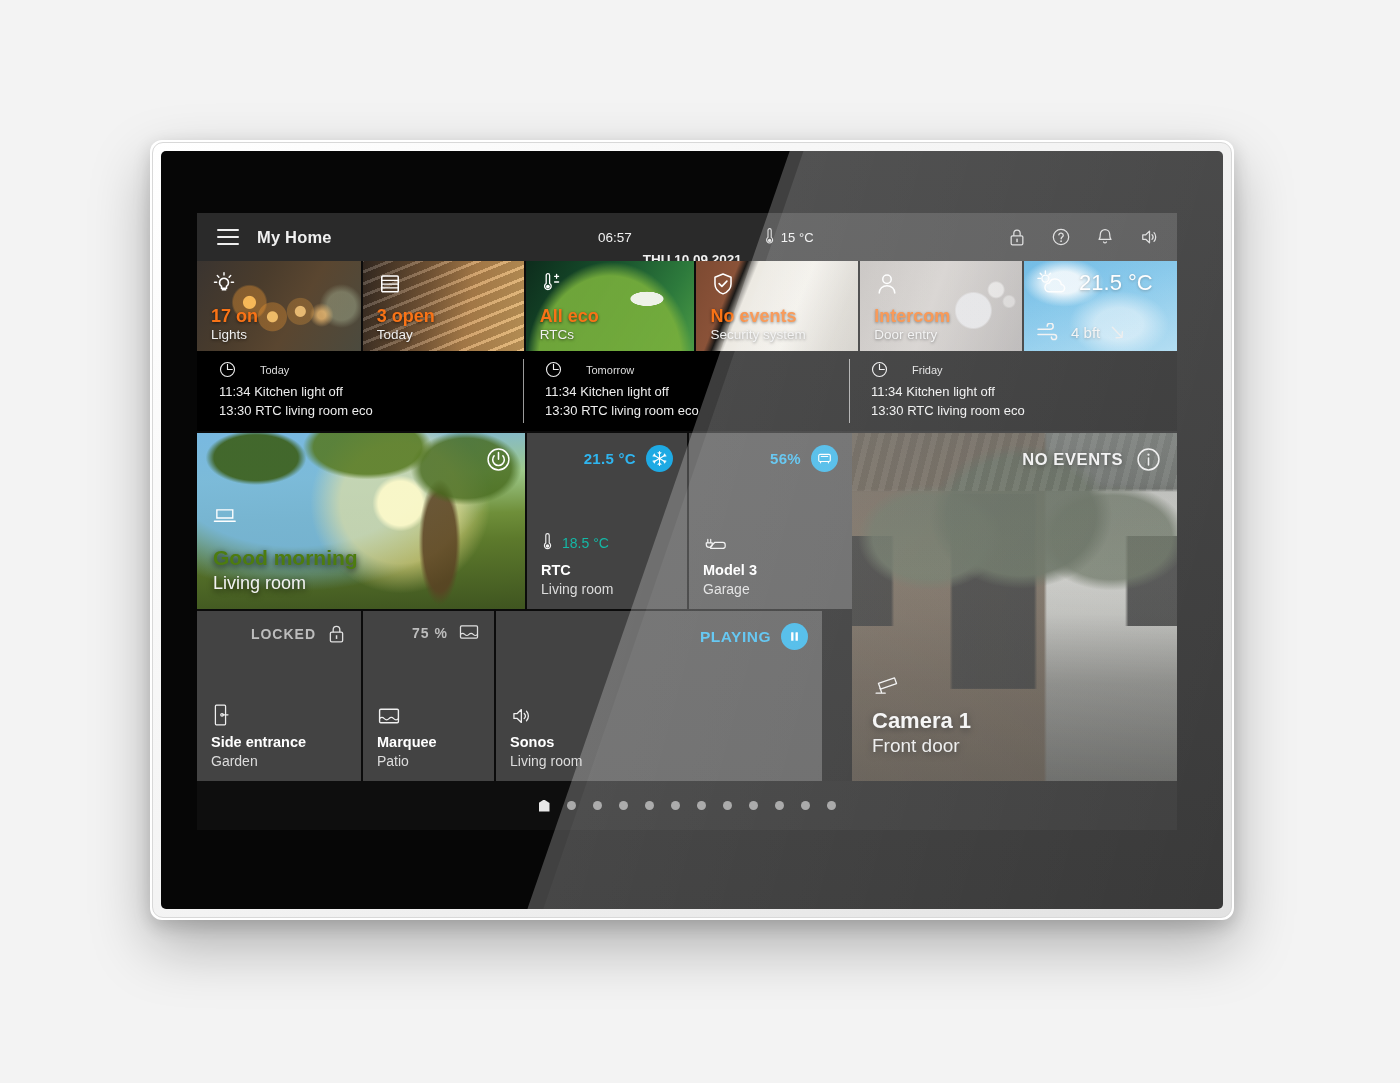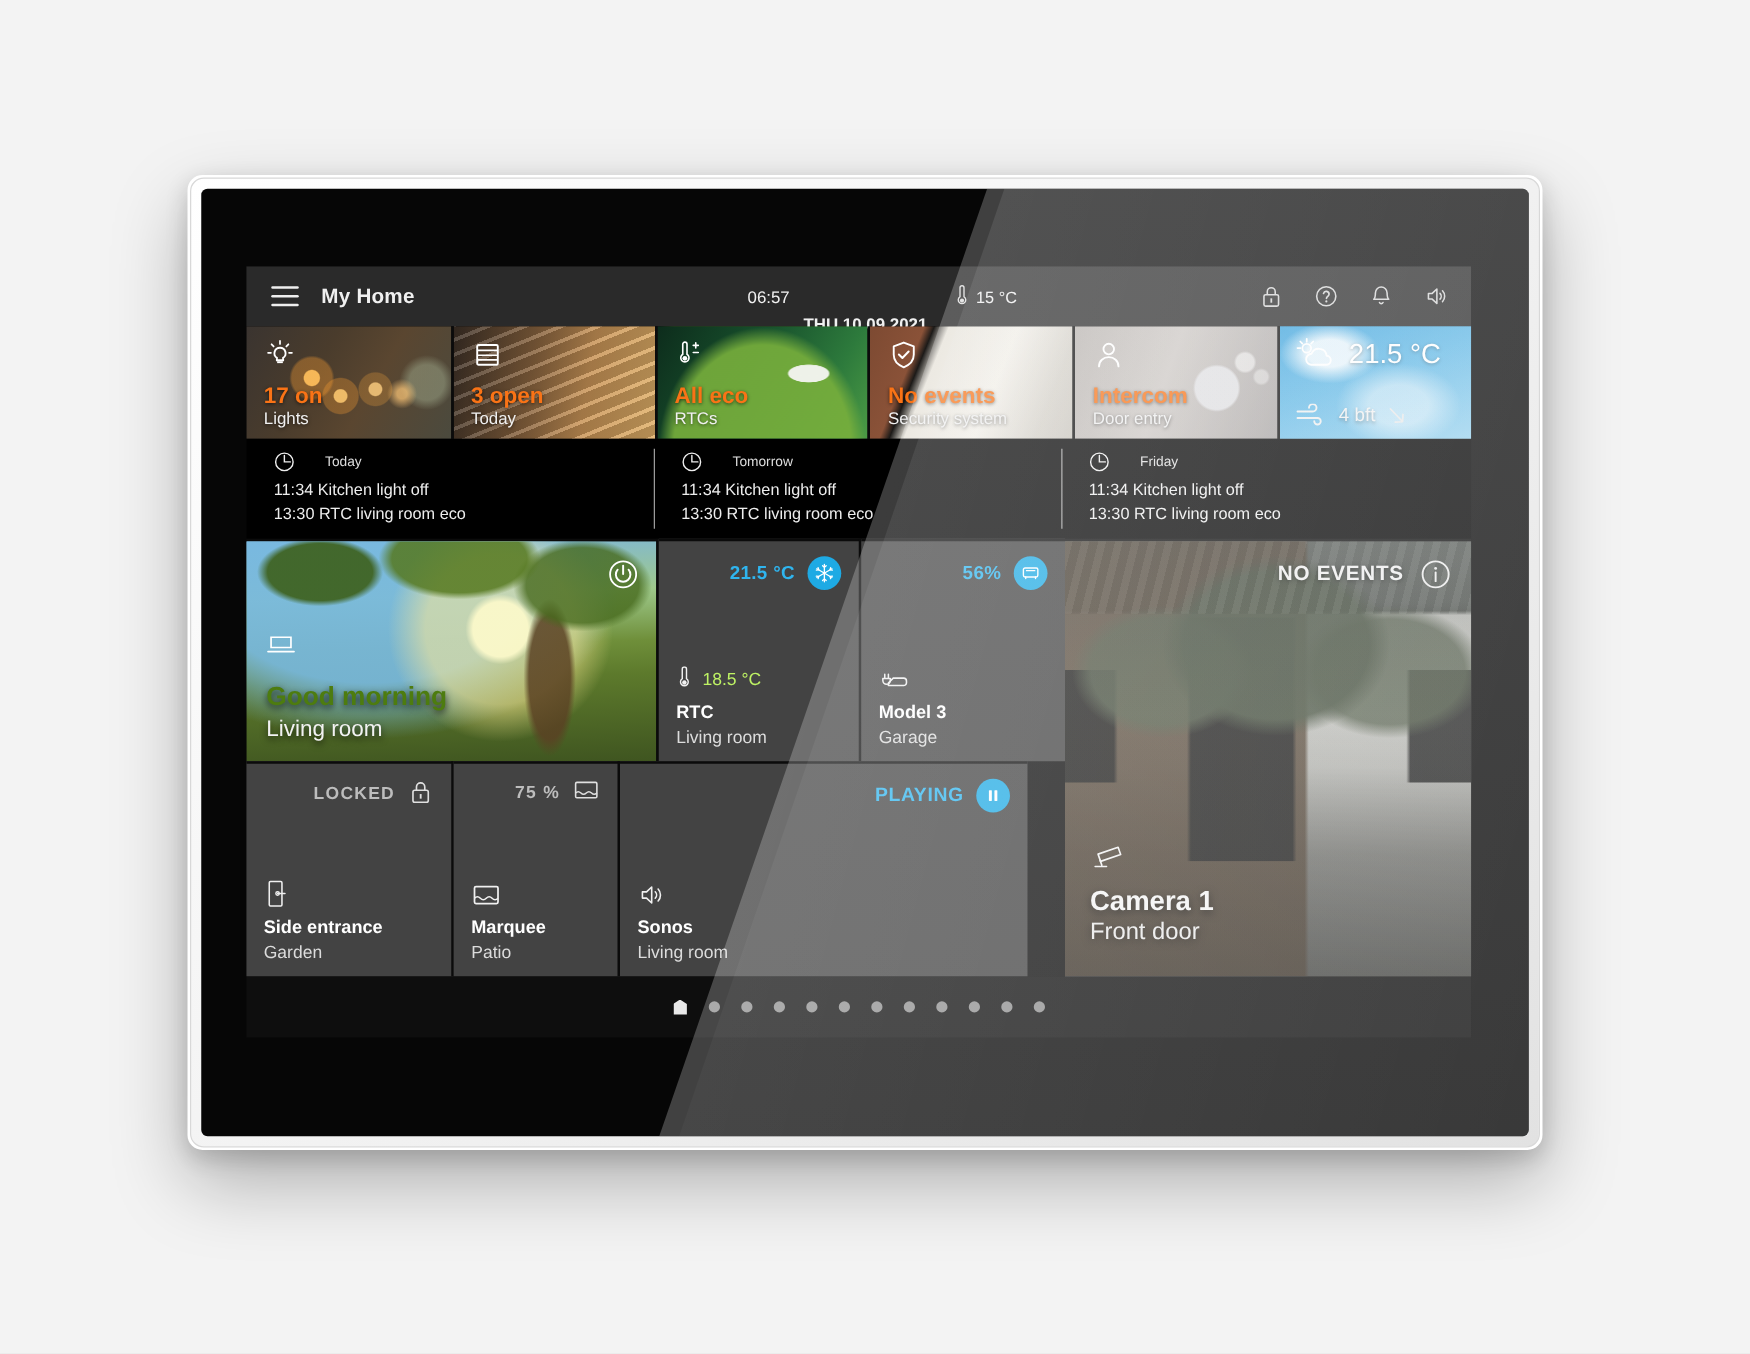--- a/index.html
+++ b/index.html
@@ -119,21 +119,21 @@
   #grid-left { width: 655px; display:flex; flex-direction:column; }
   #lower-top { display:flex; height:178px; }
   #lower-bot { display:flex; height:172px; background:#0b0b0b; }
 
   .ctile { position:relative; background:#434343; border-right:2px solid #0b0b0b; border-top:2px solid #0b0b0b; cursor:pointer; }
   .ctile .c-status { position:absolute; right:14px; top:12px; display:flex; align-items:center; gap:10px; }
   .ctile .c-val { font-size:15px; color:#2fb5ef; font-weight:bold; letter-spacing:.3px; }
   .ctile .c-val.dim { color:#bdbdbd; font-weight:bold; font-size:14px; letter-spacing:1px; }
   .badge { width:27px; height:27px; border-radius:50%; background:#1eaae4; display:flex; align-items:center; justify-content:center; }
   .ctile .c-foot { position:absolute; left:14px; bottom:10px; }
-  .ctile .c-cur { display:flex; align-items:center; gap:8px; margin-bottom:9px; font-size:14px; color:#bef264; }
+  .ctile .c-cur { display:flex; align-items:center; gap:8px; margin-bottom:9px; font-size:14px; color:#14b8a6; }
   .ctile .c-ico { margin-bottom:6px; }
   .ctile .c-name { font-size:14.5px; font-weight:bold; color:#fff; line-height:1.3; }
   .ctile .c-room { font-size:14px; color:#dcdcdc; line-height:1.35; }
 
   
   #scene-tile { position:relative; width:330px; overflow:hidden; border-right:2px solid #0b0b0b; border-top:2px solid #0b0b0b; cursor:pointer; }
   #scene-tile .sbg { position:absolute; inset:0;
     background:
       radial-gradient(circle at 62% 40%, rgba(255,250,200,.95) 0 22px, rgba(255,235,150,.55) 28px 60px, transparent 90px),
       radial-gradient(ellipse at 30% 18%, rgba(120,185,225,.9) 0 40%, transparent 62%),

